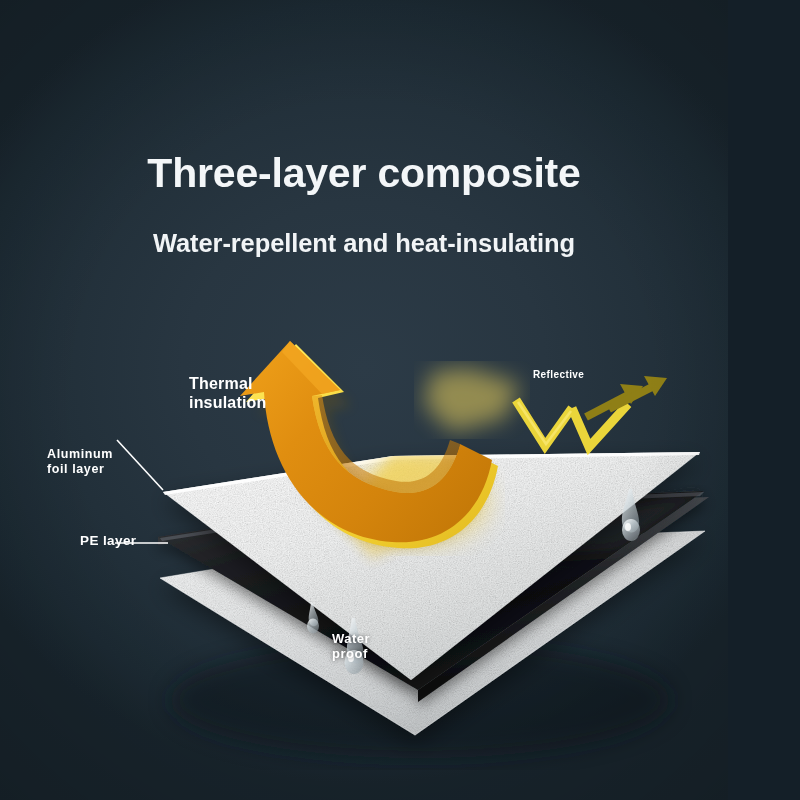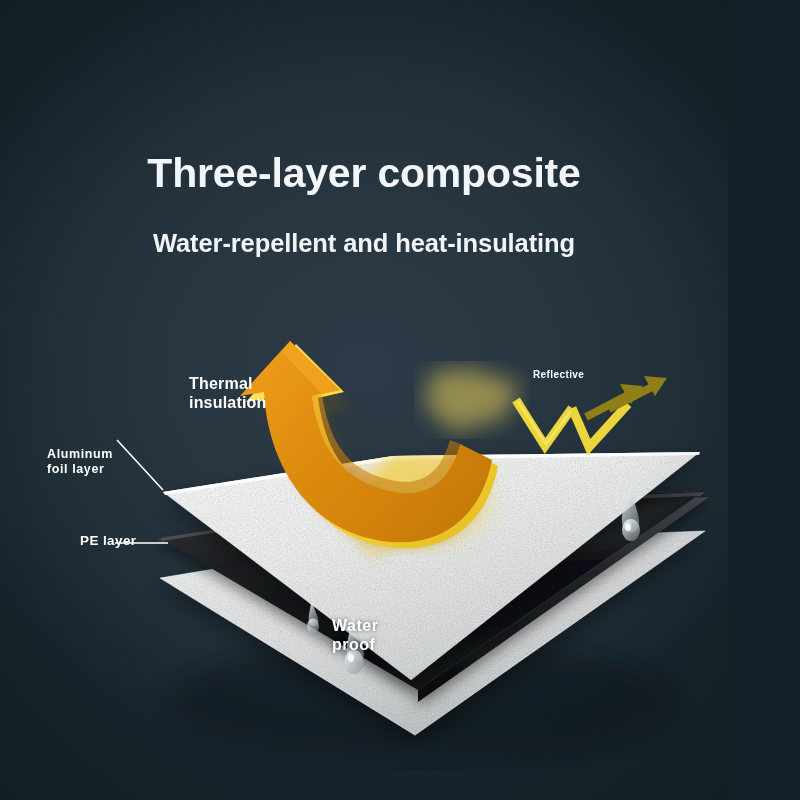--- a/index.html
+++ b/index.html
@@ -90,22 +90,22 @@
   }
   .callout.pe {
     left: 47px;
     top: 533px;
     font-size: 13.5px;
     letter-spacing: 0.4px;
     margin-left: 33px;
   }
   .callout.waterproof {
     left: 332px;
-    top: 617px;
-    font-size: 16px;
+    top: 631px;
+    font-size: 13px;
     letter-spacing: 0.5px;
     text-shadow: 0 0 4px rgba(0,0,0,0.55);
   }
 </style>
 </head>
 <body>
 
 <div id="stage">
 
   <svg class="art" viewBox="0 0 800 800" xmlns="http://www.w3.org/2000/svg">

